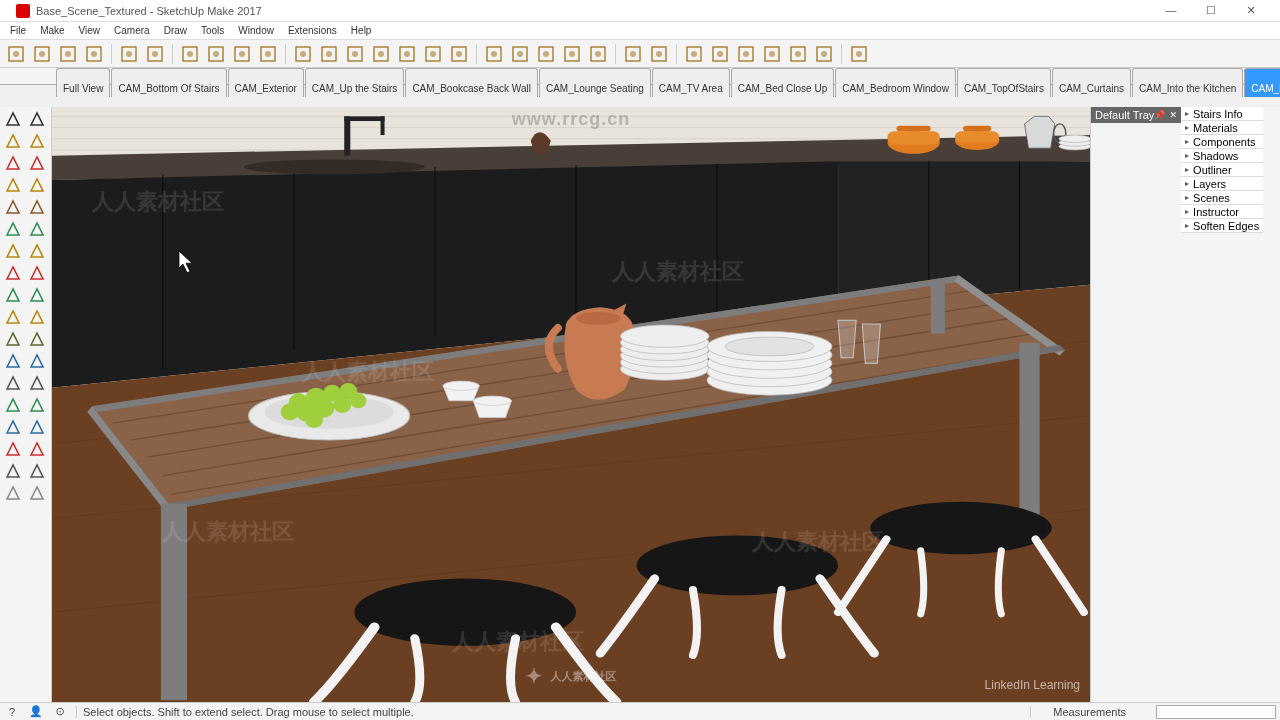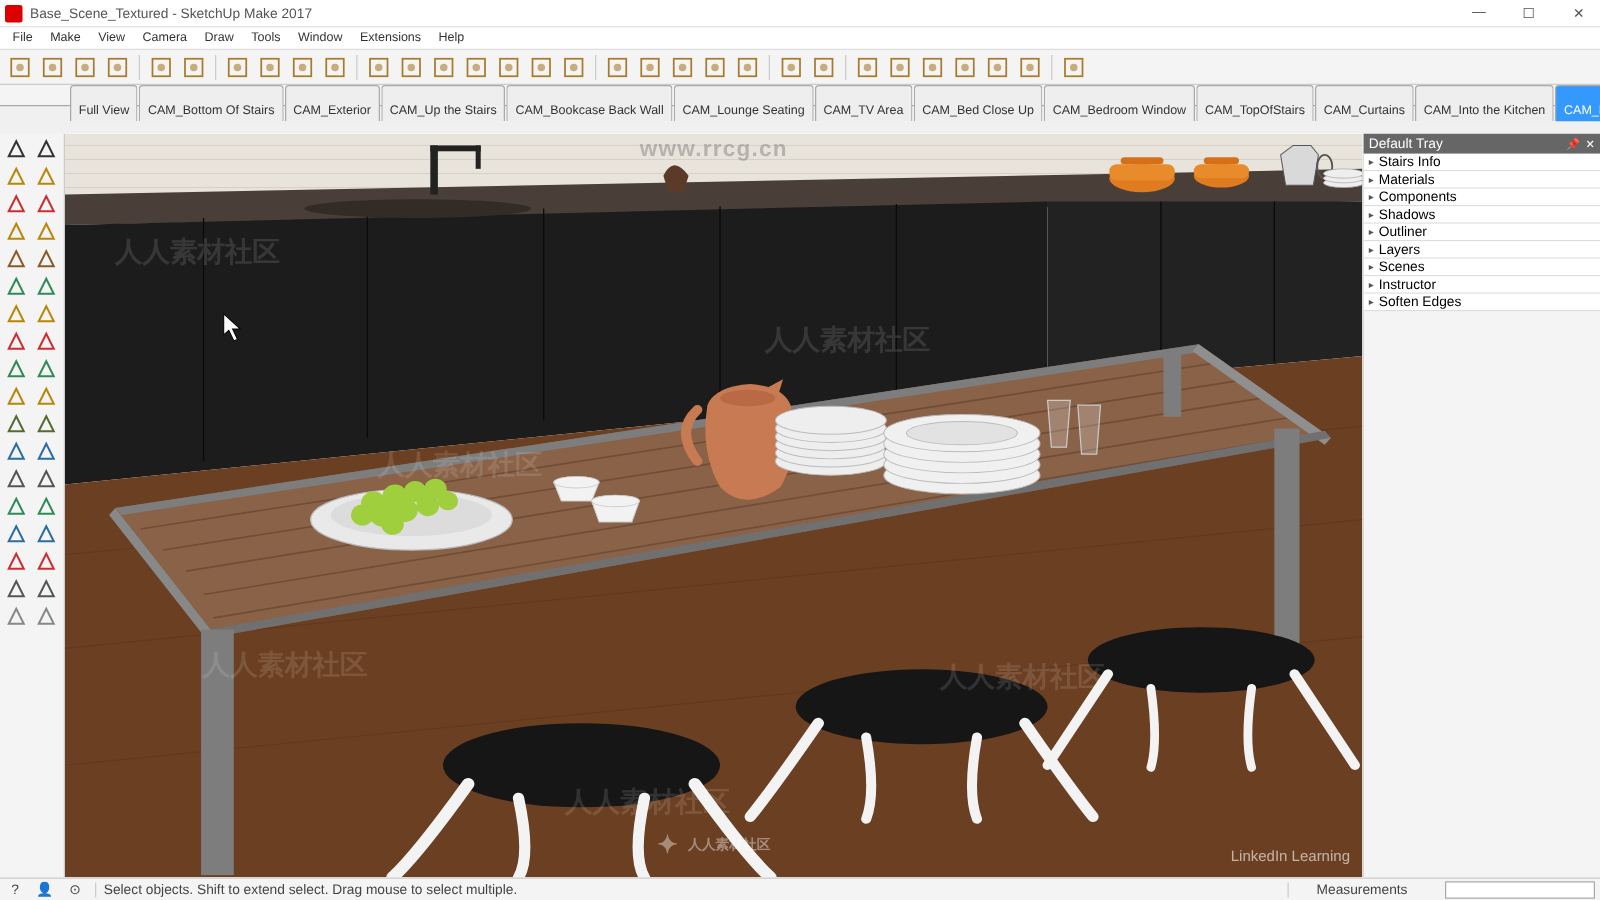--- a/index.html
+++ b/index.html
@@ -1,18 +1,18 @@
 <!DOCTYPE html>
 <html><head>
 <meta charset="utf-8">
 <style>
 * { margin: 0; padding: 0; box-sizing: border-box; font-family: "Segoe UI", Tahoma, sans-serif; font-size: 11px; }
 body { width: 1280px; height: 720px; overflow: hidden; background: #f0f0f0; display: flex; flex-direction: column; }
 
-.titlebar { height: 22px; background: #fff; display: flex; align-items: center; padding: 0 4px; border-bottom: 1px solid #ddd; }
+.titlebar { height: 22px; background: #fff; display: flex; align-items: center; padding: 0 16px; border-bottom: 1px solid #ddd; }
 .titlebar .app-logo { width: 14px; height: 14px; background: #d00; border-radius: 2px; margin-right: 6px; }
 .titlebar .title-text { flex: 1; color: #555; font-size: 11px; }
 .titlebar .win-controls { display: flex; gap: 14px; color: #555; }
 .titlebar .win-controls span { width: 26px; text-align: center; cursor: pointer; }
 
 .menubar { height: 18px; background: #fff; display: flex; align-items: center; padding: 0 4px; gap: 2px; border-bottom: 1px solid #ddd; }
 .menubar .menu-item { padding: 1px 6px; cursor: pointer; font-size: 10px; color: #333; }
 
 .toolbar-row { height: 28px; background: #f4f4f4; border-bottom: 1px solid #ccc; display: flex; align-items: center; padding: 0 4px; gap: 2px; }
 .tool-icon { width: 24px; height: 22px; display: flex; align-items: center; justify-content: center; cursor: pointer; border: 1px solid transparent; }
@@ -25,21 +25,21 @@
 
 .main-area { flex: 1; display: flex; min-height: 0; margin-top: 22px; }
 
 .left-tools { width: 52px; background: #f4f4f4; border-right: 1px solid #ccc; display: flex; flex-direction: column; padding: 2px; }
 .left-tools .tool-pair { display: flex; gap: 2px; margin-bottom: 2px; }
 .left-tools .tool-icon { width: 22px; height: 20px; }
 
 .viewport { flex: 1; background: #ffffff; position: relative; overflow: hidden; }
 .viewport-canvas { width: 100%; height: 100%; display: block; }
 
-.right-panel { width: 190px; background: #f4f4f4; border-left: 1px solid #ccc; display: flex; flex-direction: column; }
+.right-panel { width: 190px; background: #f4f4f4; border-left: 1px solid #ccc; display: flex; flex-direction: row; }
 .tray-header { height: 16px; background: #666; color: #fff; font-size: 10px; padding: 1px 4px; display: flex; align-items: center; justify-content: space-between; }
 .tray-header .tray-controls { display: flex; gap: 4px; }
 .tray-header .tray-controls span { cursor: pointer; font-size: 9px; }
 .panel-item { height: 14px; background: #fff; border-bottom: 1px solid #ddd; font-size: 10px; padding: 0 4px; display: flex; align-items: center; cursor: pointer; }
 .panel-item .arrow { margin-right: 4px; font-size: 8px; color: #555; }
 
 .statusbar { height: 18px; background: #f4f4f4; border-top: 1px solid #ccc; display: flex; align-items: center; padding: 0 4px; gap: 8px; font-size: 10px; color: #444; }
 .statusbar .status-icon { width: 16px; height: 14px; display: inline-flex; align-items: center; justify-content: center; }
 .statusbar .status-text { flex: 1; border-left: 1px solid #ccc; padding-left: 6px; }
 .statusbar .measure-label { border-left: 1px solid #ccc; padding: 0 22px; }

